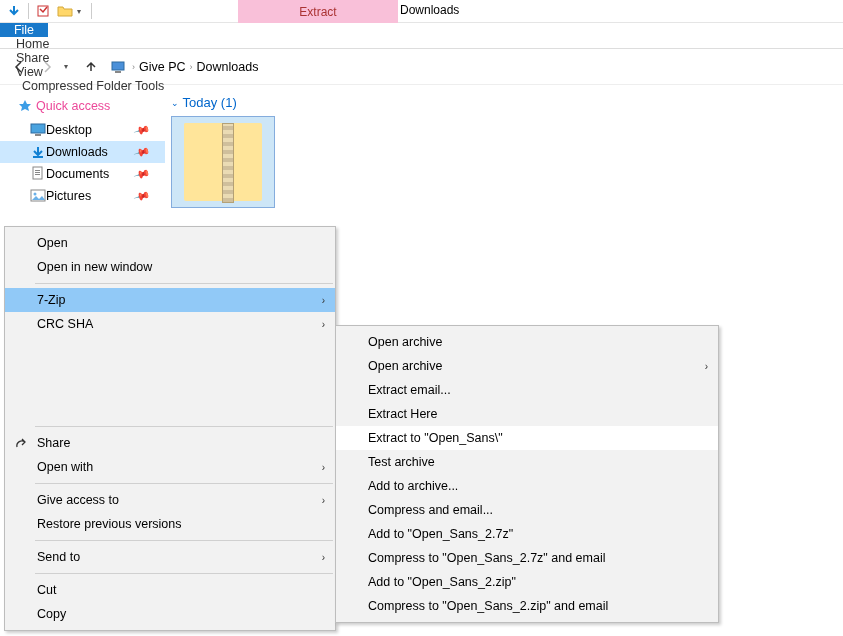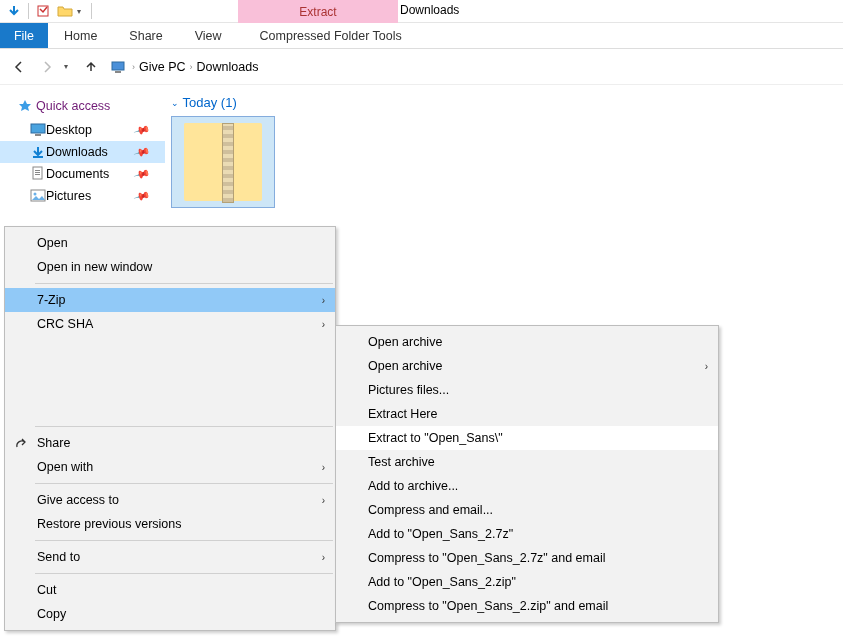--- a/index.html
+++ b/index.html
@@ -9,38 +9,38 @@
   .titlebar { height: 23px; background: #fff; display: flex; align-items: center; border-bottom: 1px solid #e5e5e5; }
   .qat { display: flex; align-items: center; gap: 2px; padding: 0 4px; }
   .qat-icon { width: 20px; height: 20px; display: flex; align-items: center; justify-content: center; }
   .qat-sep { width: 1px; height: 16px; background: #ccc; margin: 0 2px; }
   .qat-drop { width: 10px; font-size: 8px; color: #555; }
 
   .contextual-tab { position: absolute; left: 238px; top: 0; height: 23px; width: 160px; background: #f9c0d9; color: #a33; display: flex; align-items: center; justify-content: center; font-size: 12px; }
   .title-text { position: absolute; left: 400px; top: 3px; font-size: 12px; }
 
   
-  .ribbon-tabs { height: 26px; display: flex; align-items: stretch; border-bottom: 1px solid #ddd; }
+  .ribbon-tabs { height: 26px; display: flex; align-items: stretch; border-bottom: 1px solid #ddd; flex-direction: column; }
   .file-tab { background: #1979ca; color: #fff; width: 48px; display: flex; align-items: center; justify-content: center; font-size: 12.5px; }
   .tab { padding: 0 16px; display: flex; align-items: center; color: #333; font-size: 12.5px; cursor: default; }
   .tool-tab { color: #333; }
 
   
   .navbar { height: 36px; display: flex; align-items: center; padding: 0 8px; gap: 6px; border-bottom: 1px solid #eee; }
   .nav-btn { width: 22px; height: 22px; display: flex; align-items: center; justify-content: center; color: #666; }
   .nav-btn.enabled { color: #000; }
   .nav-drop { font-size: 8px; color: #555; width: 10px; }
   .breadcrumb { display: flex; align-items: center; gap: 4px; font-size: 12.5px; }
   .bc-sep { color: #888; font-size: 9px; }
   .bc-home { width: 20px; height: 20px; display:flex; align-items:center; justify-content:center; }
 
   
   .main { display: flex; height: calc(636px - 23px - 26px - 36px); }
   .sidebar { width: 165px; padding: 10px 0 0 0; }
-  .side-group-header { display:flex; align-items:center; gap:6px; padding: 4px 10px 6px 22px; font-size: 12.5px; color: #701a75; position:relative; }
+  .side-group-header { display:flex; align-items:center; gap:6px; padding: 4px 10px 6px 22px; font-size: 12.5px; color: #ec4899; position:relative; }
   .side-group-header .star { position:absolute; left:18px; }
   .side-item { display:flex; align-items:center; padding: 3px 8px 3px 30px; font-size: 12.5px; color:#000; position:relative; }
   .side-item.selected { background:#cce8ff; }
   .pin { margin-left:auto; margin-right:8px; color:#777; font-size:11px; transform: rotate(30deg); }
   .side-icon { width:16px; height:16px; display:flex; align-items:center; justify-content:center; }
 
   .content { flex: 1; padding: 10px 0 0 6px; }
   .group-header { color:#0066cc; font-size:13px; display:flex; align-items:center; gap:4px; padding-bottom:6px; }
   .group-caret { font-size:9px; color:#0066cc; }
   .file-item { width:104px; display:flex; flex-direction:column; align-items:center; gap:4px; padding:6px; border:1px solid #84acdd; background:#cde6f7; }
@@ -240,21 +240,21 @@
   <div class="ctx-item">Cut</div>
   <div class="ctx-item">Copy</div>
 </div>
 
 <div class="ctx ctx2">
   <div class="ctx-item">Open archive</div>
   <div class="ctx-item">
     <span>Open archive</span>
     <span class="arrow">›</span>
   </div>
-  <div class="ctx-item">Pictures files...</div>
+  <div class="ctx-item">Extract email...</div>
   <div class="ctx-item">Extract Here</div>
   <div class="ctx-item hover">Extract to "Open_Sans\"</div>
   <div class="ctx-item">Test archive</div>
   <div class="ctx-item">Add to archive...</div>
   <div class="ctx-item">Compress and email...</div>
   <div class="ctx-item">Add to "Open_Sans_2.7z"</div>
   <div class="ctx-item">Compress to "Open_Sans_2.7z" and email</div>
   <div class="ctx-item">Add to "Open_Sans_2.zip"</div>
   <div class="ctx-item">Compress to "Open_Sans_2.zip" and email</div>
 </div>

